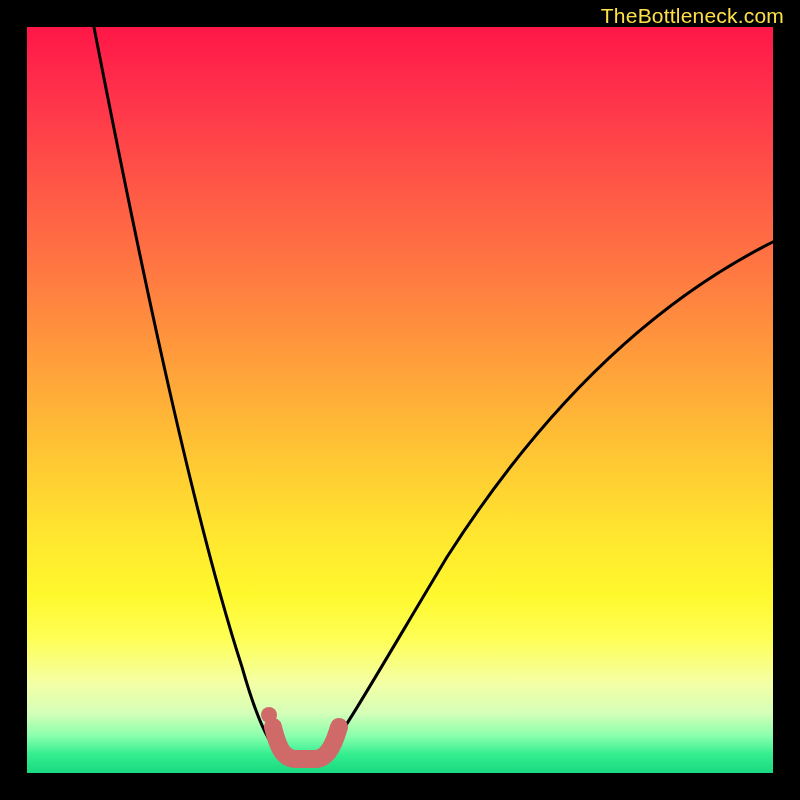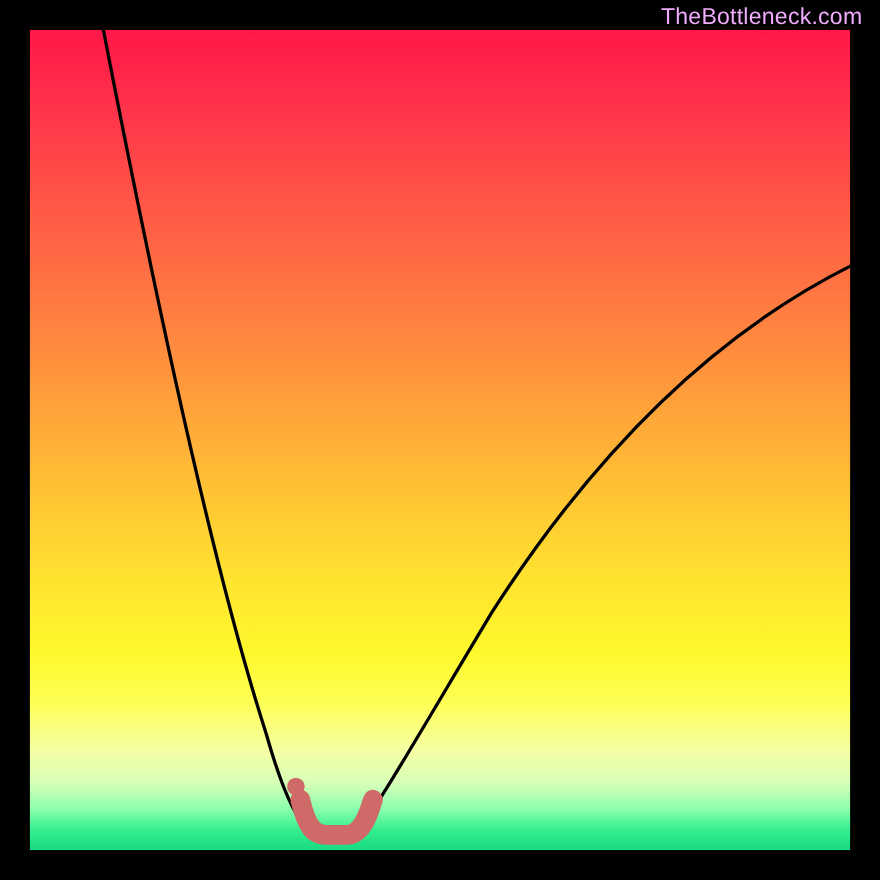--- a/index.html
+++ b/index.html
@@ -14,21 +14,21 @@
   .frame {
     position: relative;
     width: 800px;
     height: 800px;
     background: #000;
   }
   .watermark {
     position: absolute;
     top: 4px;
     right: 16px;
-    color: #f0abfc;
+    color: #fde047;
     font-size: 21px;
     font-weight: 500;
     letter-spacing: 0.2px;
     z-index: 5;
   }
   .plot {
     position: absolute;
     left: 27px;
     top: 27px;
     width: 746px;

